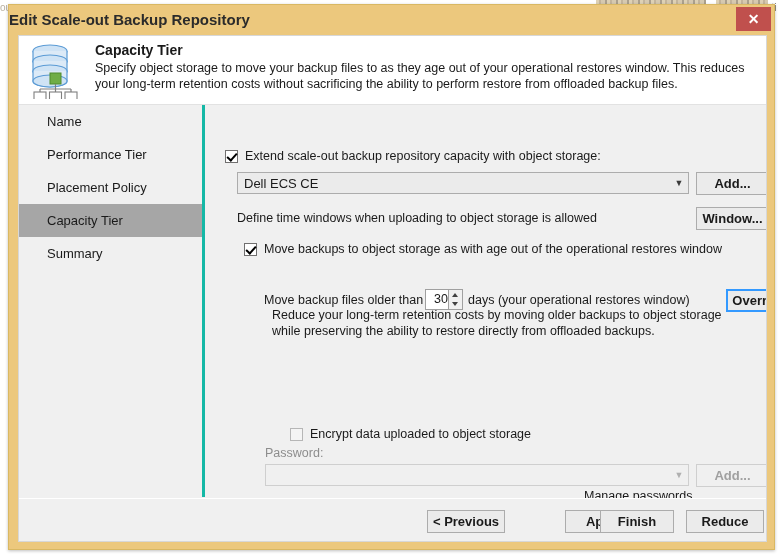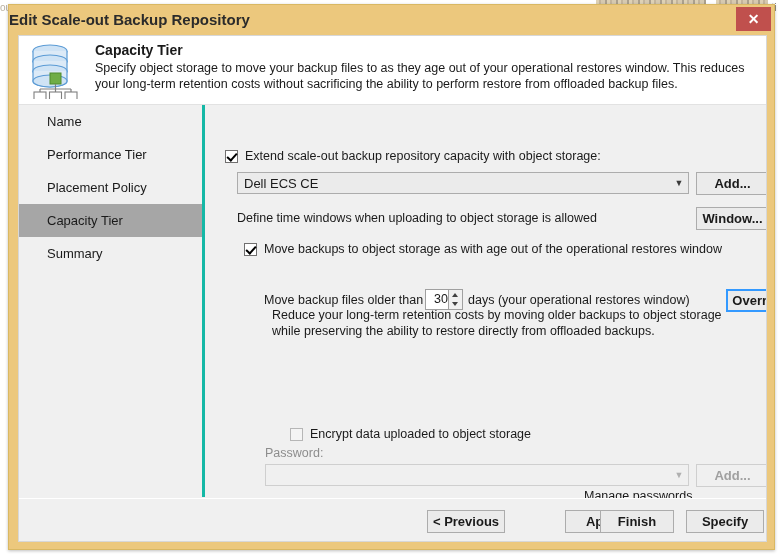--- a/index.html
+++ b/index.html
@@ -448,17 +448,17 @@
       </div>
       <div class="btn disabled" style="left:490px; top:359px; width:73px;">Add...</div>
 
       <div class="static-text" style="left:378px; top:384px;">Manage passwords</div>
     </div>
 
     <div id="bottom-bar">
       <div class="btn" style="left:408px; top:11px; width:78px;">&lt; Previous</div>
       <div class="btn" style="left:514px; top:11px; width:78px;margin-left:32px;">Apply</div>
       <div class="btn" style="left:581px; top:11px; width:74px;">Finish</div>
-      <div class="btn" style="left:667px; top:11px; width:78px;">Specify</div>
+      <div class="btn" style="left:667px; top:11px; width:78px;">Reduce</div>
     </div>
 
   </div>
 </div>
 
 </body></html>

